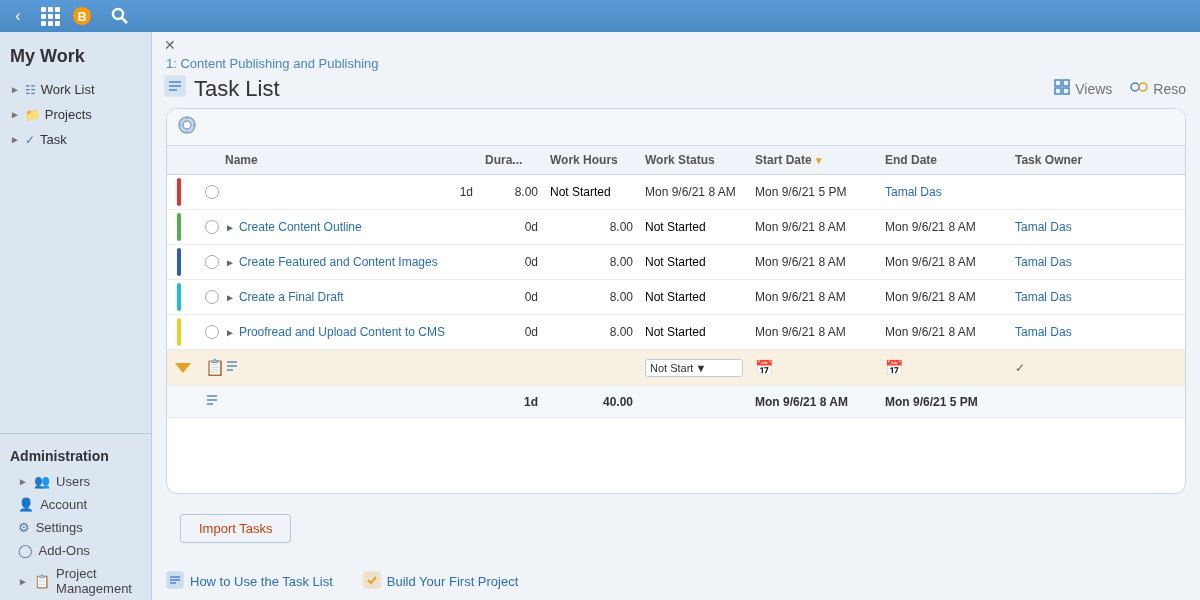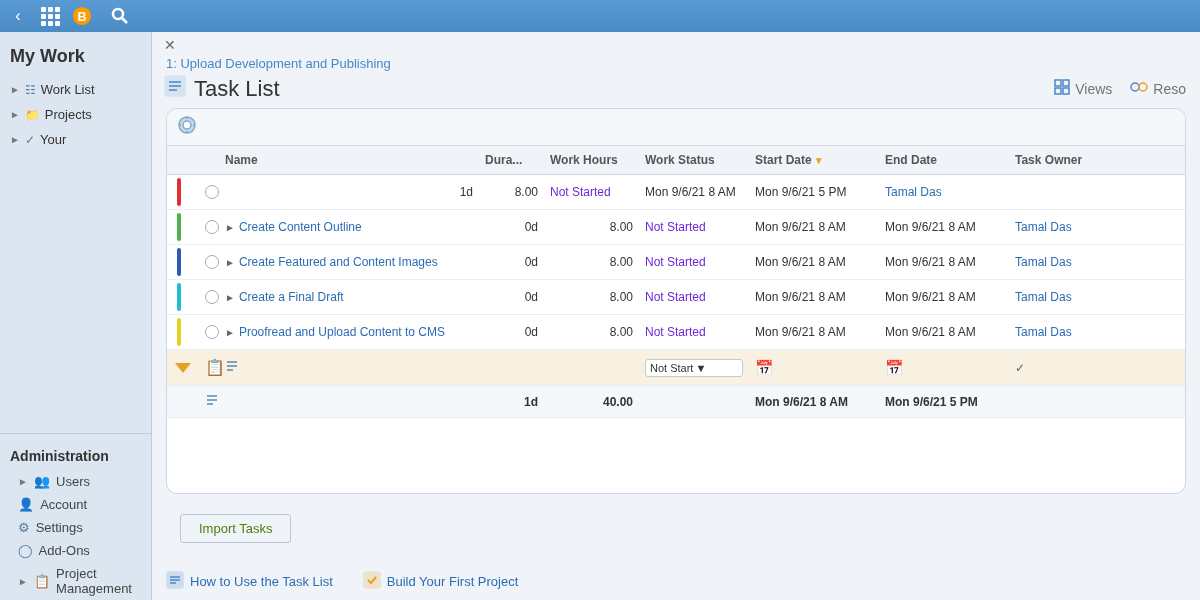--- a/index.html
+++ b/index.html
@@ -133,21 +133,21 @@
       background: white;
     }
     .task-row.new-task-row { background: #f8f0e0; min-height: 36px; }
     .task-row.summary-row { background: #f5f8fb; min-height: 32px; font-weight: bold; }
 
     .color-bar { width: 4px; height: 28px; border-radius: 2px; margin: 0 4px; }
     .td { padding: 3px 6px; font-size: 12px; color: #333; }
     .td-name { color: #2a6db5; cursor: pointer; }
     .td-name.has-expand { display: flex; align-items: center; gap: 4px; }
     .expand-tri { font-size: 10px; color: #666; }
-    .td-status { color: #6d28d9; }
+    .td-status { color: #000000; }
     .td-owner { color: #2a6db5; cursor: pointer; }
     .td-hours { text-align: right; }
     .td-dur { text-align: right; }
 
     .radio-btn {
       width: 14px; height: 14px; border: 1.5px solid #aaa;
       border-radius: 50%; margin: auto;
     }
 
     
@@ -169,21 +169,21 @@
     }
 
     
     .import-btn {
       margin: 12px 14px;
       padding: 6px 18px;
       border: 1px solid #b8c8d8;
       background: #f0f4f8;
       border-radius: 3px;
       cursor: pointer;
-      color: #4d7c0f;
+      color: #c2410c;
       font-size: 13px;
       display: inline-block;
     }
 
     
     .help-links {
       display: flex; gap: 30px; padding: 8px 14px;
       align-items: center;
     }
     .help-link {
@@ -240,21 +240,21 @@
         <span>Work List</span>
       </div>
       <div class="sidebar-item">
         <span class="expand-arrow">►</span>
         <span class="sidebar-item-icon">📁</span>
         <span>Projects</span>
       </div>
       <div class="sidebar-item">
         <span class="expand-arrow">►</span>
         <span class="sidebar-item-icon">✓</span>
-        <span>Your</span>
+        <span>Task</span>
       </div>
     </div>
 
     <div class="sidebar-admin">
       <div class="sidebar-admin-title">Administration</div>
       <div class="sidebar-sub-item">
         <span class="expand-arrow">►</span>
         <span class="sub-icon">👥</span>
         <span>Users</span>
       </div>
@@ -277,21 +277,21 @@
       </div>
     </div>
   </div>
 
   <div class="content-area">
 
     <div class="close-row">
       <span class="close-btn">✕</span>
     </div>
 
-    <div class="breadcrumb">1: Upload Development and Publishing</div>
+    <div class="breadcrumb">1: Content Publishing and Publishing</div>
 
     <div class="page-header">
       <div class="page-title-row">
         <span class="list-icon">
           <svg width="22" height="22" viewBox="0 0 22 22">
             <rect x="1" y="1" width="20" height="20" rx="2" fill="#4a86c8" opacity="0.15" stroke="#4a86c8" stroke-width="1.5"></rect>
             <line x1="5" y1="7" x2="17" y2="7" stroke="#4a86c8" stroke-width="1.5"></line>
             <line x1="5" y1="11" x2="17" y2="11" stroke="#4a86c8" stroke-width="1.5"></line>
             <line x1="5" y1="15" x2="13" y2="15" stroke="#4a86c8" stroke-width="1.5"></line>
           </svg>

